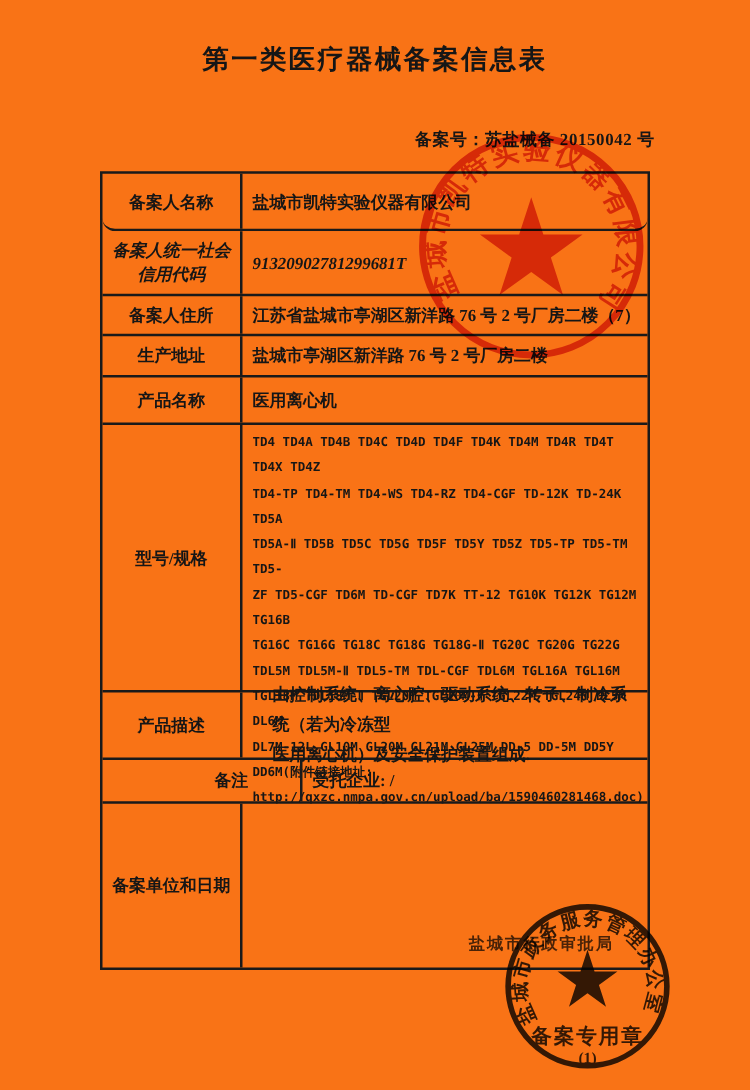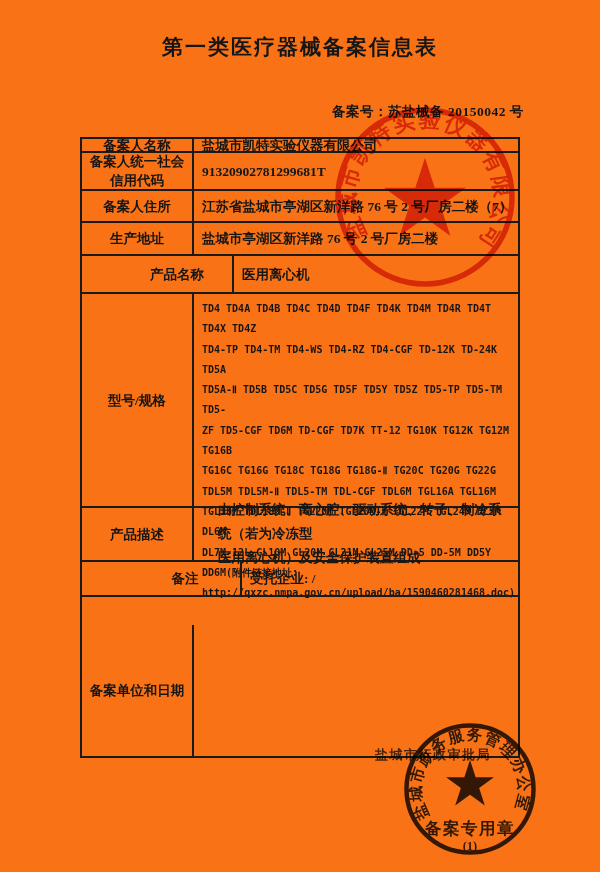--- a/index.html
+++ b/index.html
@@ -15,34 +15,34 @@
   .recno{
     position:absolute; top:103px; left:332px; width:185px;
     font-size:13.5px; font-weight:bold; letter-spacing:.5px; white-space:nowrap;
   }
   .table{
     position:absolute; left:80px; top:137px; width:440px;
     border:2px solid #1a1a1a; box-sizing:border-box;
     display:flex; flex-direction:column;
   }
   .row{display:flex; border-bottom:2px solid #1a1a1a; box-sizing:border-box;}
-  .row:last-child{border-bottom:none;margin-top:28px;}
+  .row:last-child{border-bottom:none;}
   .cell-label{
     width:112px; flex:0 0 112px; border-right:2px solid #1a1a1a; box-sizing:border-box;
     display:flex; align-items:center; justify-content:center; text-align:center;
     font-weight:bold; font-size:13.5px; line-height:19px; padding:2px 7px;
   }
   .cell-value{
     flex:1; display:flex; align-items:center;
     font-weight:bold; font-size:13.5px; line-height:21px;
     padding:2px 4px 2px 8px; box-sizing:border-box;
   }
   .pre{white-space:pre-line;}
-  .r1{height:14px;} .r2{height:38px;} .r3{height:32px;} .r4{height:33px;}
-  .r5{height:38px;padding-left:40px;} .r6{height:214px;} .r7{height:54px;} .r8{height:34px;}
+  .r1{height:46px;border-radius:10px;} .r2{height:52px;font-style:italic;} .r3{height:32px;} .r4{height:33px;}
+  .r5{height:38px;} .r6{height:214px;} .r7{height:54px;} .r8{height:34px;}
   .r9{height:35px;padding-left:48px;} .r10{height:131px;}
   .r6 .cell-value{
     align-items:flex-start; padding-top:5px;
     font-family:"DejaVu Sans Mono","Liberation Mono",monospace;
     font-size:10px; line-height:20.3px; letter-spacing:0;
   }
   .r7 .cell-value{line-height:24px;margin-left:16px;}
   .r10 .cell-value{color:transparent;}
   .stamp{position:absolute; mix-blend-mode:multiply; pointer-events:none;}
   .stamp-top{left:329px; top:101px; opacity:.82;}

